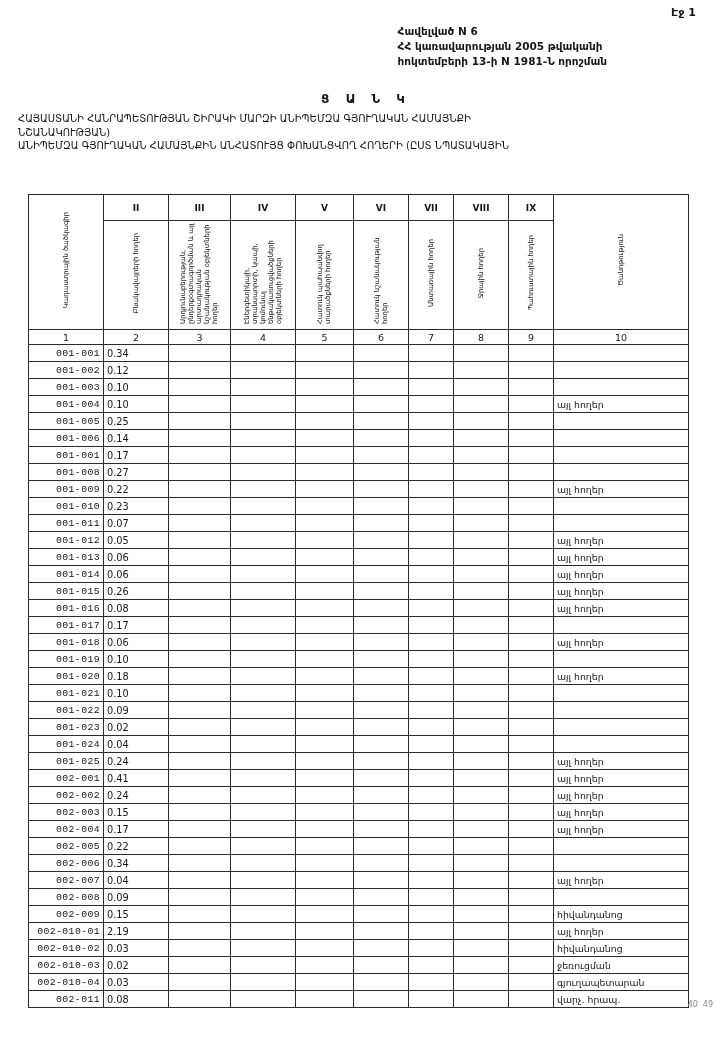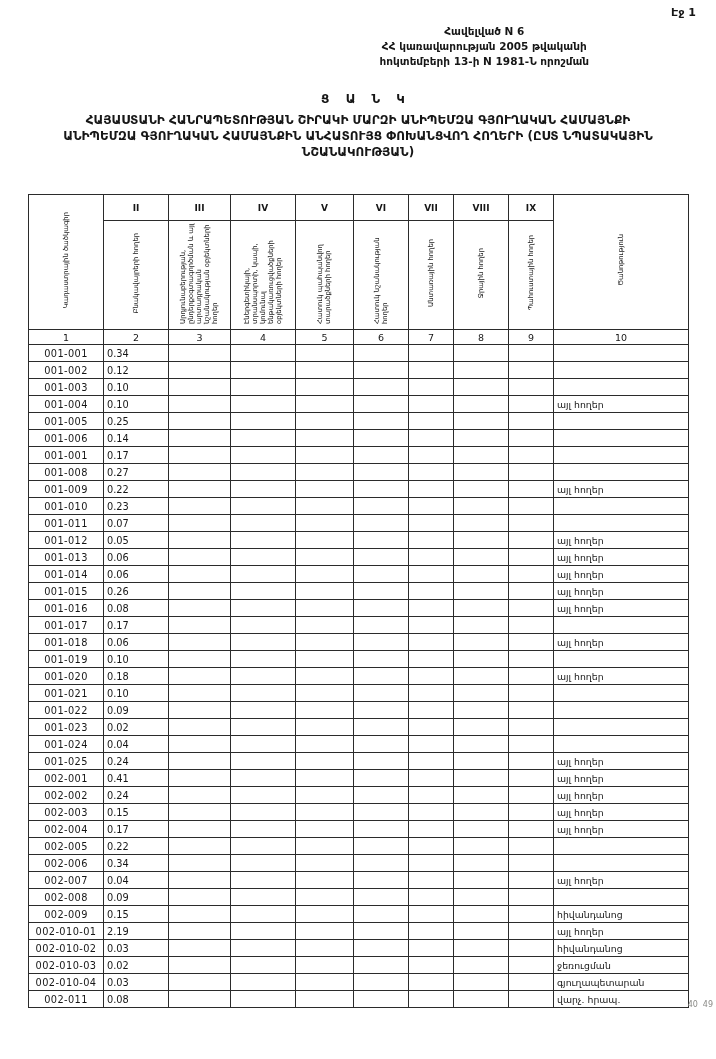--- a/index.html
+++ b/index.html
@@ -19,44 +19,43 @@
   .page-num {
     position: absolute;
     top: 6px;
     right: 20px;
     font-size: 11px;
     font-weight: bold;
   }
   .appendix {
     position: absolute;
     top: 24px;
-    right: 127px;
-    text-align: center;
+    right: 109px;
+    text-align: left;
     font-size: 10.5px;
     font-weight: bold;
     line-height: 1.45;
   }
   .doc-title {
     position: absolute;
     top: 92px;
     left: 8px;
     width: 100%;
     text-align: center;
     font-size: 12px;
     font-weight: bold;
     letter-spacing: 6px;
   }
   .doc-subtitle {
     position: absolute;
     top: 112px;
     left: 18px;
     width: 680px;
-    text-align: center;
-    font-size: 12px;
-    font-weight: bold;
+    font-size: 10px;
+    font-weight: normal;
     line-height: 1.35;
   }
   table.land-table {
     position: absolute;
     top: 194px;
     left: 28px;
     width: 660px;
     border-collapse: collapse;
     table-layout: fixed;
   }
@@ -103,21 +102,21 @@
     font-size: 9.5px;
     text-align: center;
     padding: 0;
   }
   .land-table tbody td {
     height: 17px;
     font-size: 9.8px;
     padding: 0 3px;
     white-space: nowrap;
   }
-  .land-table tbody td.code { text-align: center; letter-spacing: 0.4px; }
+  .land-table tbody td.code { text-align: right; letter-spacing: 0.4px; font-family: Liberation Mono, monospace; }
   .land-table tbody td.area { }
   .land-table tbody td.note { text-align: left; font-size: 9.3px; }
   .margin-marks {
     position: absolute;
     right: 3px;
     top: 1000px;
     display: flex;
     gap: 5px;
     font-size: 8px;
     color: #8a8a86;
@@ -133,22 +132,22 @@
   <div class="appendix">
     <div>Հավելված N 6</div>
     <div>ՀՀ կառավարության 2005 թվականի</div>
     <div>հոկտեմբերի 13-ի N 1981-Ն որոշման</div>
   </div>
 
   <div class="doc-title">Ց Ա Ն Կ</div>
 
   <div class="doc-subtitle">
     <div>ՀԱՅԱՍՏԱՆԻ ՀԱՆՐԱՊԵՏՈՒԹՅԱՆ ՇԻՐԱԿԻ ՄԱՐԶԻ ԱՆԻՊԵՄԶԱ ԳՅՈՒՂԱԿԱՆ ՀԱՄԱՅՆՔԻ</div>
+    <div>ՆՇԱՆԱԿՈՒԹՅԱՆ)</div>
     <div>ԱՆԻՊԵՄԶԱ ԳՅՈՒՂԱԿԱՆ ՀԱՄԱՅՆՔԻՆ ԱՆՀԱՏՈՒՅՑ ՓՈԽԱՆՑՎՈՂ ՀՈՂԵՐԻ (ԸՍՏ ՆՊԱՏԱԿԱՅԻՆ</div>
-    <div>ՆՇԱՆԱԿՈՒԹՅԱՆ)</div>
   </div>
 
   <table class="land-table">
     <colgroup>
       <col class="c1">
         <col class="c2">
         <col class="c3">
         <col class="c4">
         <col class="c5">
       <col class="c6">

